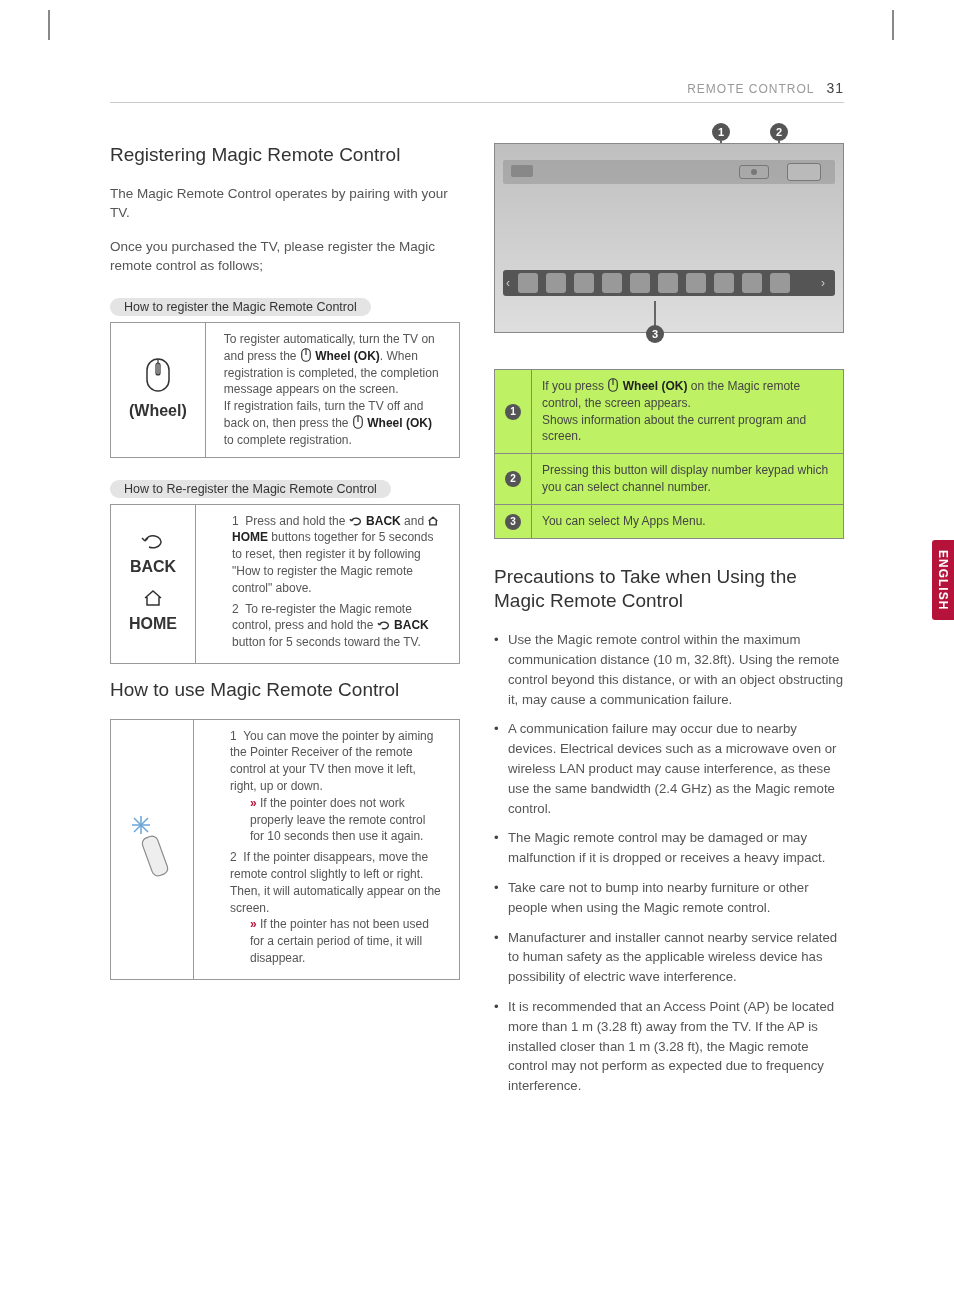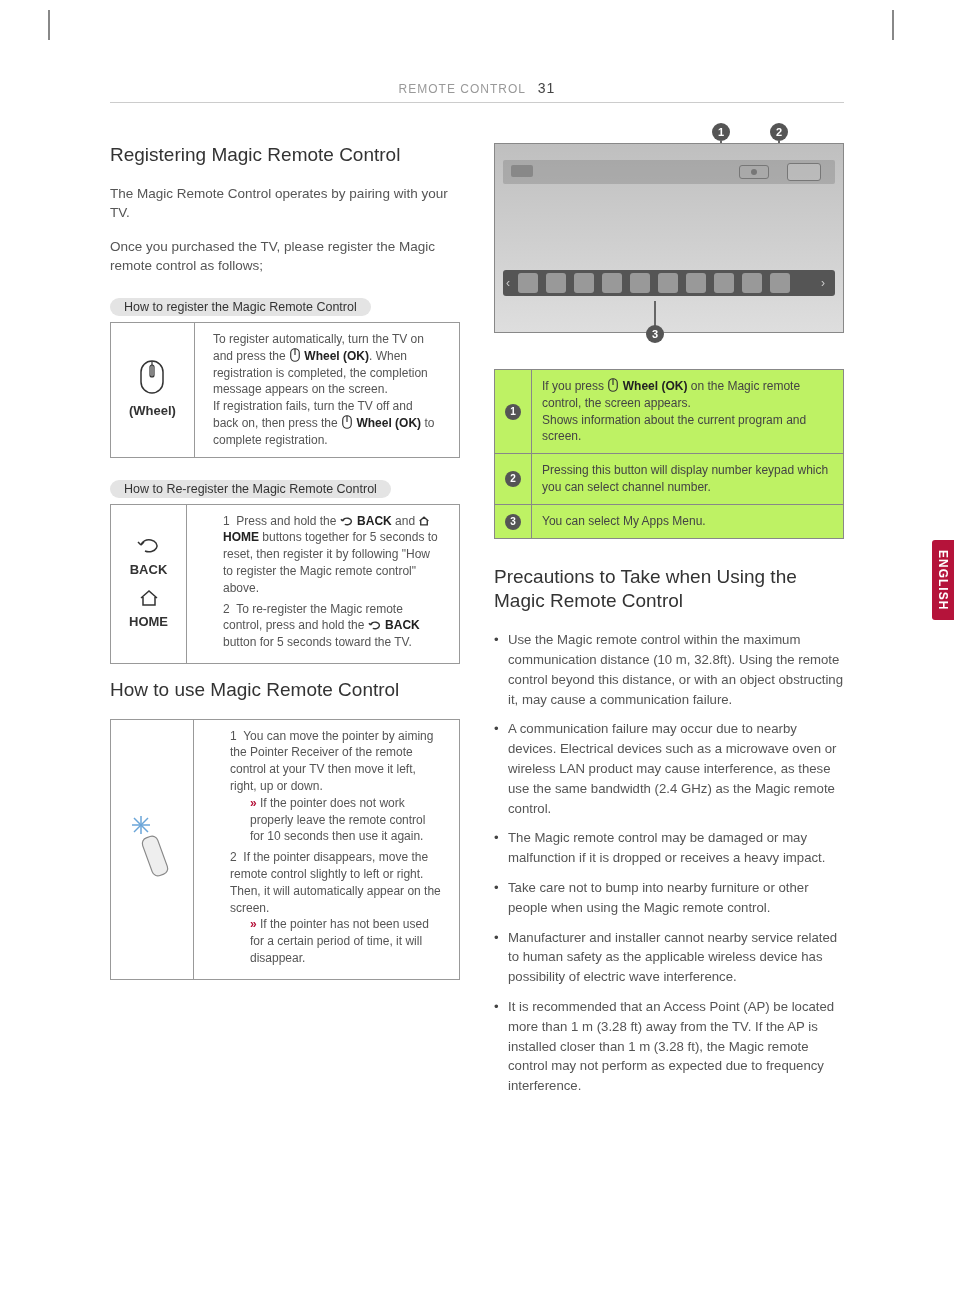--- a/index.html
+++ b/index.html
@@ -13,21 +13,21 @@
     overflow: hidden;
   }
   .crop-top { position:absolute; top:10px; left:48px; width:2px; height:30px; background:#888; }
   .crop-top-r { position:absolute; top:10px; right:60px; width:2px; height:30px; background:#888; }
   .page {
     position: absolute;
     left: 110px; right: 110px;
     top: 80px; bottom: 80px;
   }
   .header {
-    text-align: center;
+    text-align: right;
     font-size: 12px;
     letter-spacing: 1px;
     color: #999;
     border-bottom: 1px solid #ccc;
     padding-bottom: 6px;
     margin-bottom: 40px;
   }
   .header .pg { font-size: 14px; color:#444; margin-left:8px; }
   .cols { display:flex; gap: 34px; }
   .col { flex:1; min-width:0; }
@@ -45,21 +45,21 @@
     border-radius: 14px;
     padding: 2px 14px;
     font-size: 12.5px;
     color:#333;
     margin: 8px 0 6px 0;
   }
   table.boxed { width:100%; border-collapse: collapse; margin-bottom: 14px; }
   table.boxed td { border:1px solid #999; padding: 8px 18px; font-size:12px; line-height:1.4; color:#555; vertical-align: middle; }
   table.boxed td.icon { width: 58px; text-align:center; font-size:11px; color:#333; vertical-align: middle; }
   .wheel-svg { width:28px; height:36px; }
-  .small-label { display:block; font-size:13px; margin-top:2px; font-weight:bold; color:#333;}
+  .small-label { display:block; font-size:16px; margin-top:2px; font-weight:bold; color:#333;}
   .sub { color:#b5133a; font-weight:bold; }
   b, .bold { font-weight: bold; color:#222; }
   
   .screen {
     width: 100%;
     border: 1px solid #888;
     background: linear-gradient(#bfbfbf,#dedede);
     height: 190px;
     position: relative;
     margin-bottom: 10px;

